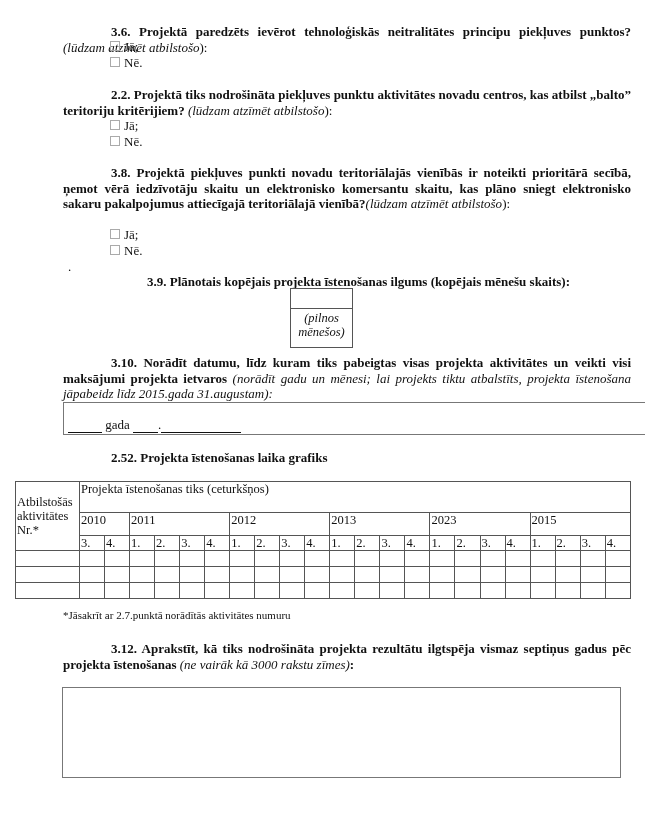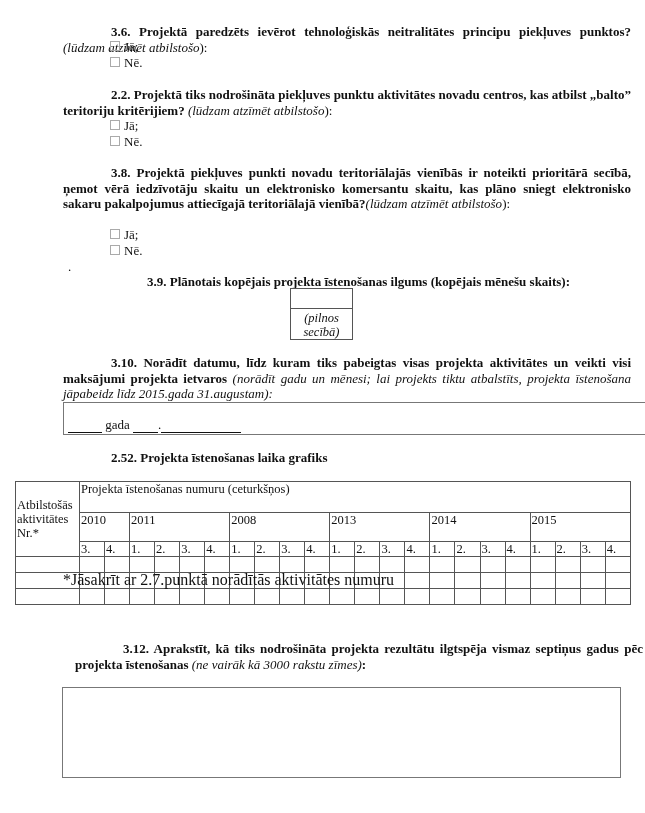--- a/index.html
+++ b/index.html
@@ -5,21 +5,21 @@
   html, body { margin: 0; padding: 0; background: #ffffff; }
   body { width: 645px; height: 813px; position: relative; overflow: hidden;
          font-family: "Liberation Serif", serif; color: #111; font-size: 13px; line-height: 15.5px; }
   .abs { position: absolute; }
   .q { position: absolute; left: 63px; width: 568px; text-align: justify; }
   .q .first { text-indent: 48px; }
   b { font-weight: bold; }
   i { font-style: italic; }
   .opt { position: absolute; left: 110px; font-size: 13px; }
   .chk { display: inline-block; width: 8px; height: 8px; border: 1px solid #aaa; margin-right: 4px; vertical-align: 0px; }
-  .months-box { position: absolute; left: 290px; top: 288px; width: 63px; height: 52px; border: 1px solid #555; box-sizing: border-box; }
+  .months-box { position: absolute; left: 290px; top: 288px; width: 63px; height: 60px; border: 1px solid #555; box-sizing: border-box; }
   .months-box .top { height: 19px; border-bottom: 1px solid #555; }
   .months-box .bot { text-align: center; font-style: italic; font-size: 12.5px; line-height: 14px; padding-top: 2px; }
   .date-box { position: absolute; left: 63px; top: 402px; width: 608px; height: 33px; border: 1px solid #777; box-sizing: border-box; }
   .date-line { position: absolute; left: 4px; top: 14px; font-size: 13px; }
   .ul { display: inline-block; border-bottom: 1px solid #111; height: 12px; vertical-align: bottom; }
   table.sched { position: absolute; left: 15px; top: 481px; border-collapse: collapse; table-layout: fixed; width: 615px; border-radius: 14px; }
   table.sched td { border: 1px solid #555; padding: 0 0 0 1px; font-size: 12.5px; line-height: 14px; vertical-align: top; overflow: hidden; white-space: nowrap; font-family: "Liberation Serif", serif; }
   table.sched td.nr { white-space: normal; vertical-align: middle; font-size: 12.5px; line-height: 14px; }
   .desc-box { position: absolute; left: 62px; top: 687px; width: 559px; height: 91px; border: 1px solid #777; box-sizing: border-box; }
 </style>
@@ -43,21 +43,21 @@
 </div>
 <div class="opt" style="top:227px;"><span class="chk"></span><span>Jā;</span></div>
 <div class="opt" style="top:243px;"><span class="chk"></span><span>Nē.</span></div>
 <div class="abs" style="left:68px; top:259px;">.</div>
 
 <div class="abs" style="left:111px; top:274px; font-weight:bold;margin-left:36px;">3.9. Plānotais kopējais projekta īstenošanas ilgums (kopējais mēnešu skaits):</div>
 <div class="months-box">
   <div class="top"></div>
   <div class="bot">
     <div>(pilnos</div>
-    <div>secībā)</div>
+    <div>mēnešos)</div>
   </div>
 </div>
 
 <div class="q" style="top:355px;font-family:Liberation Serif, serif;">
   <div class="first"><b><span>3.10.</span> <span>Norādīt datumu, līdz kuram tiks pabeigtas visas projekta aktivitātes un veikti visi maksājumi projekta ietvaros</span></b> <i>(norādīt gadu un mēnesi; lai projekts tiktu atbalstīts, projekta īstenošana jāpabeidz līdz 2015.gada 31.augustam):</i></div>
 </div>
 <div class="date-box">
   <div class="date-line">
     <span class="ul" style="width:34px;"></span>
     <span>gada</span>
@@ -89,28 +89,28 @@
       <col style="width: 25.0455px;">
       <col style="width: 25.0455px;">
       <col style="width: 25.0455px;">
       <col style="width: 25.0455px;">
       <col style="width: 25.0455px;">
       <col style="width: 25.0455px;">
     </colgroup>
   <tbody id="sched-body">
       <tr style="height: 31px;">
         <td rowspan="3" class="nr">Atbilstošās aktivitātes Nr.*</td>
-        <td colspan="22">Projekta īstenošanas numuru (ceturkšņos)</td>
-      </tr>
-      <tr style="height: 29px;">
+        <td colspan="22">Projekta īstenošanas tiks (ceturkšņos)</td>
+      </tr>
+      <tr style="height: 23px;">
         <td colspan="2">2010</td>
         <td colspan="4">2011</td>
-        <td colspan="4">2008</td>
+        <td colspan="4">2012</td>
         <td colspan="4">2013</td>
-        <td colspan="4">2014</td>
+        <td colspan="4">2023</td>
         <td colspan="4">2015</td>
       </tr>
       <tr style="height: 15px;">
         <td>3.</td>
         <td>4.</td>
         <td>1.</td>
         <td>2.</td>
         <td>3.</td>
         <td>4.</td>
         <td>1.</td>
@@ -201,18 +201,18 @@
         <td></td>
         <td></td>
         <td></td>
         <td></td>
         <td></td>
         <td></td>
       </tr>
     </tbody>
 </table>
 
-<div class="abs" style="left:63px; top:572px; font-size:16px;">*Jāsakrīt ar 2.7.punktā norādītās aktivitātes numuru</div>
-
-<div class="q" style="top:641px;margin-left:12px;">
+<div class="abs" style="left:63px; top:608px; font-size:11px;">*Jāsakrīt ar 2.7.punktā norādītās aktivitātes numuru</div>
+
+<div class="q" style="top:641px;">
   <div class="first"><b><span>3.12.</span> <span>Aprakstīt, kā tiks nodrošināta projekta rezultātu ilgtspēja vismaz  septiņus gadus pēc projekta īstenošanas</span></b> <i>(ne vairāk kā 3000 rakstu zīmes)</i><b>:</b></div>
 </div>
 <div class="desc-box"></div>
 
 </body></html>

